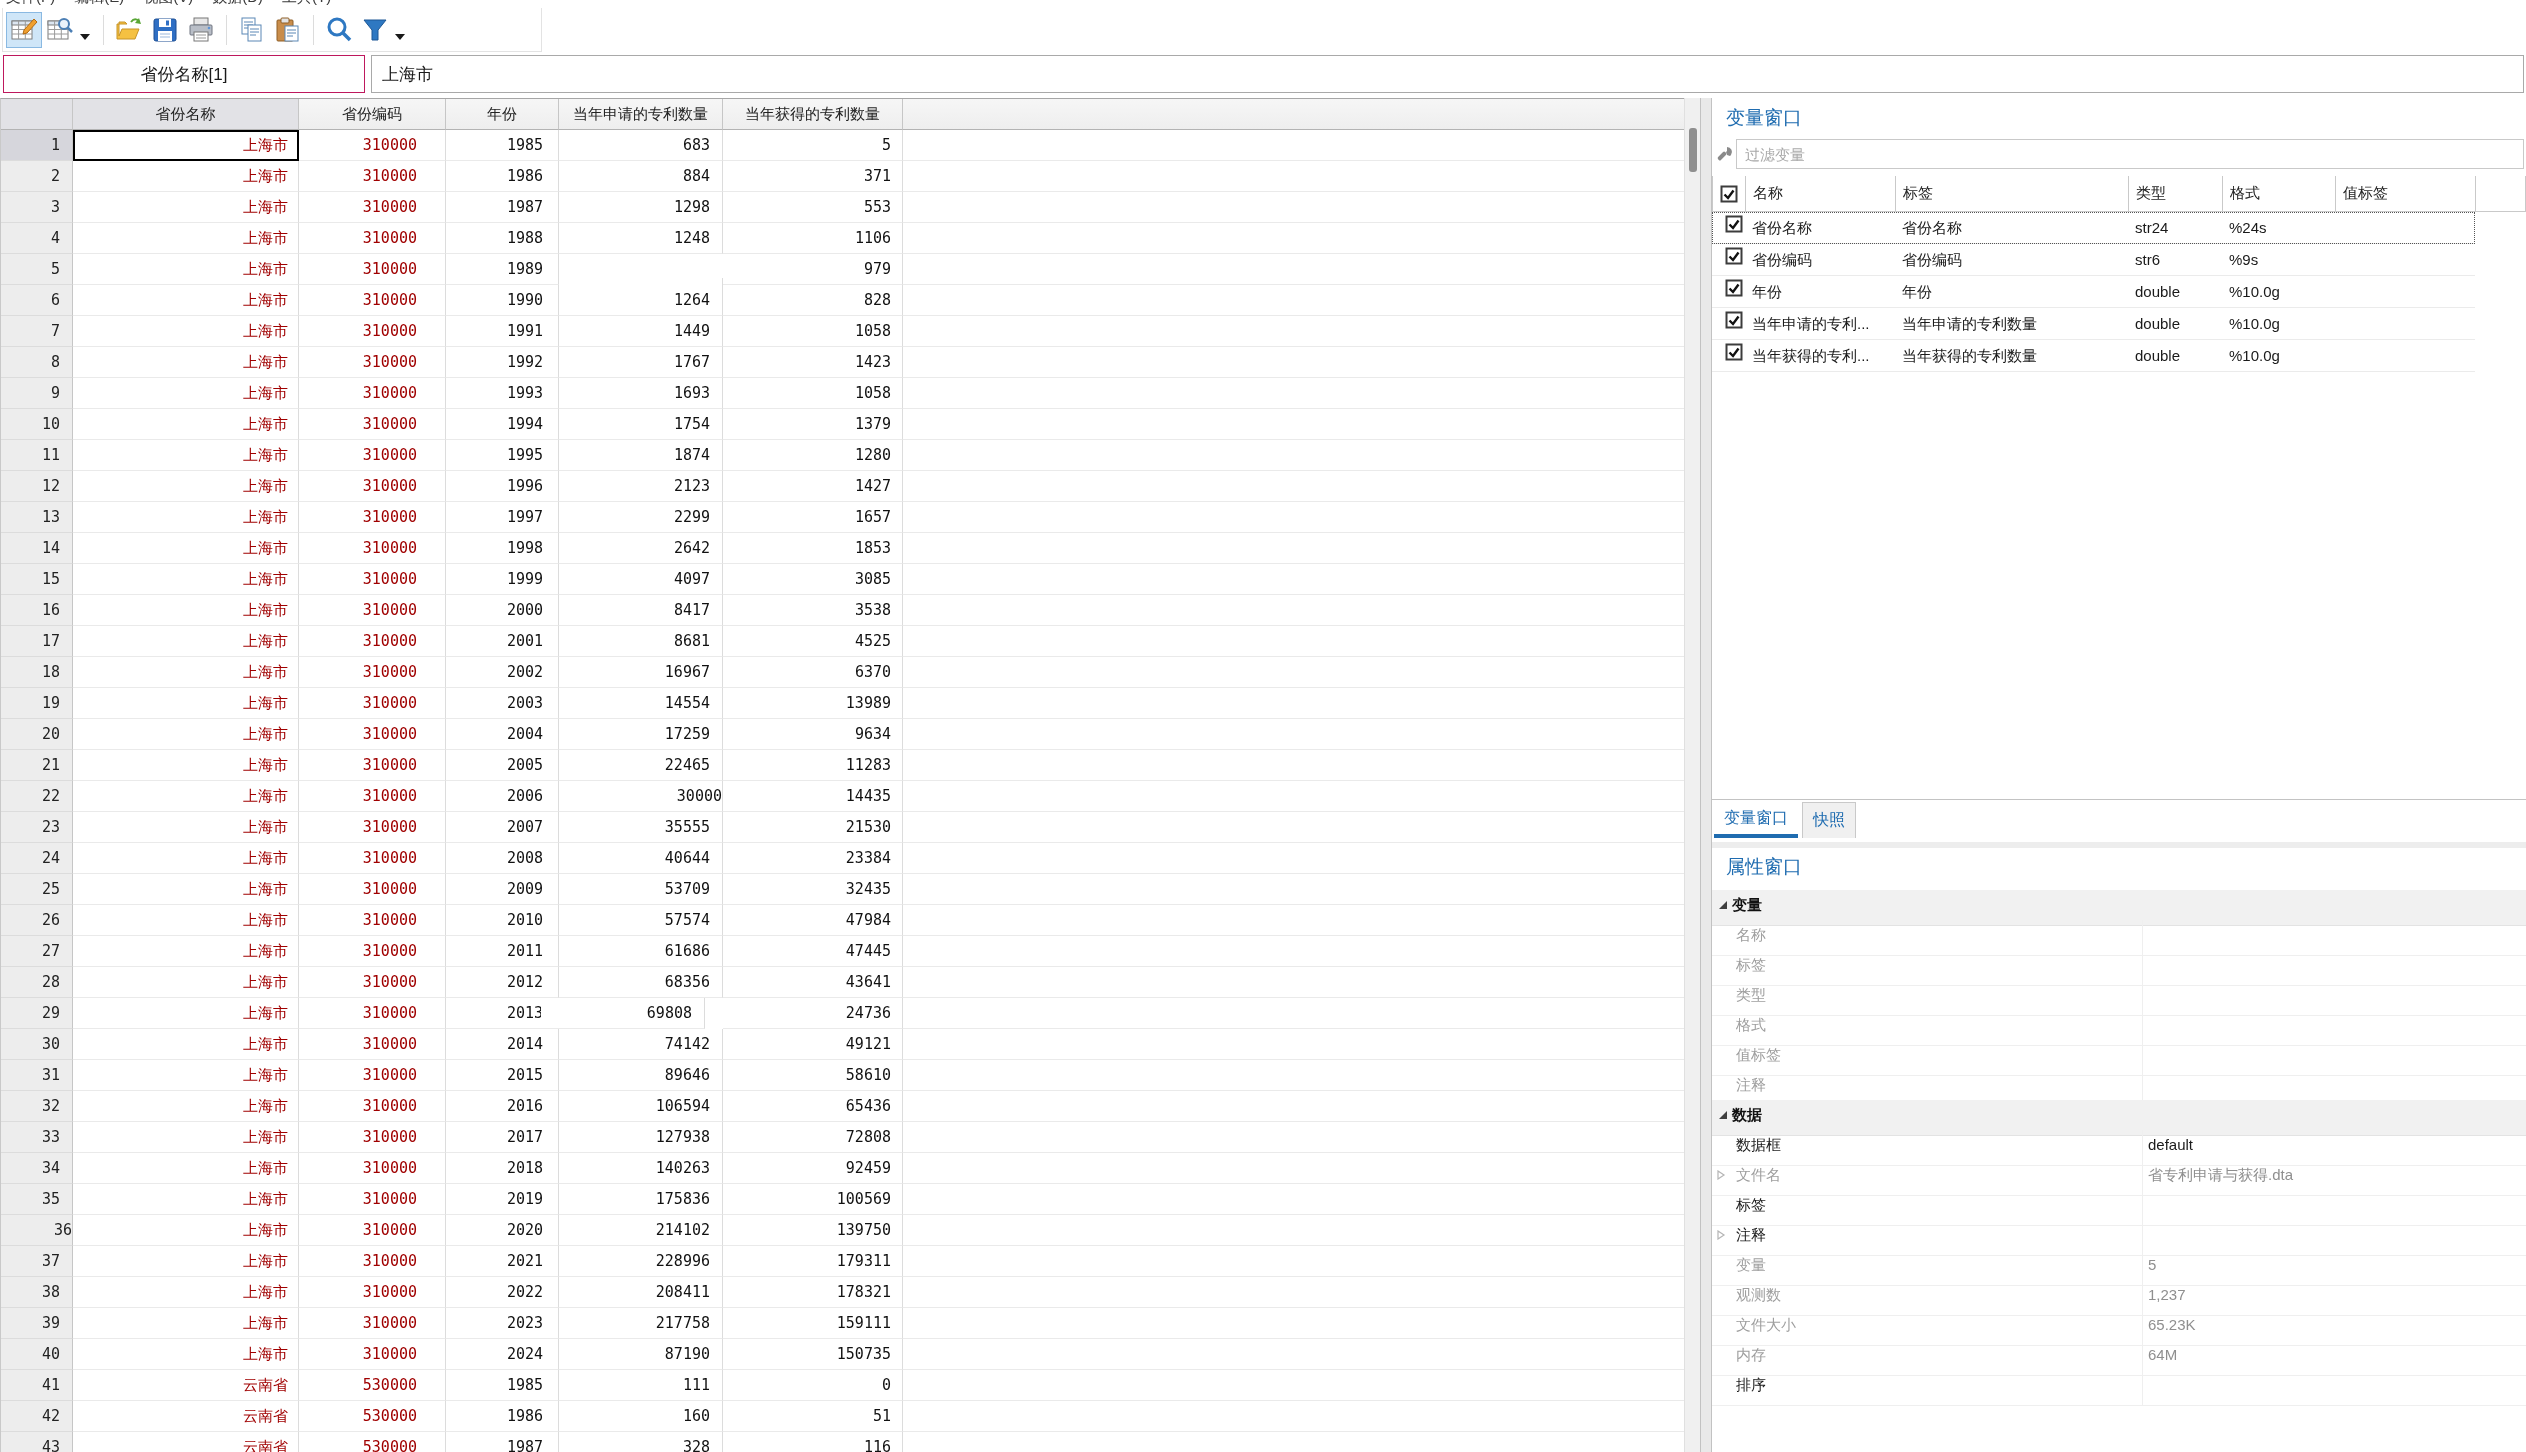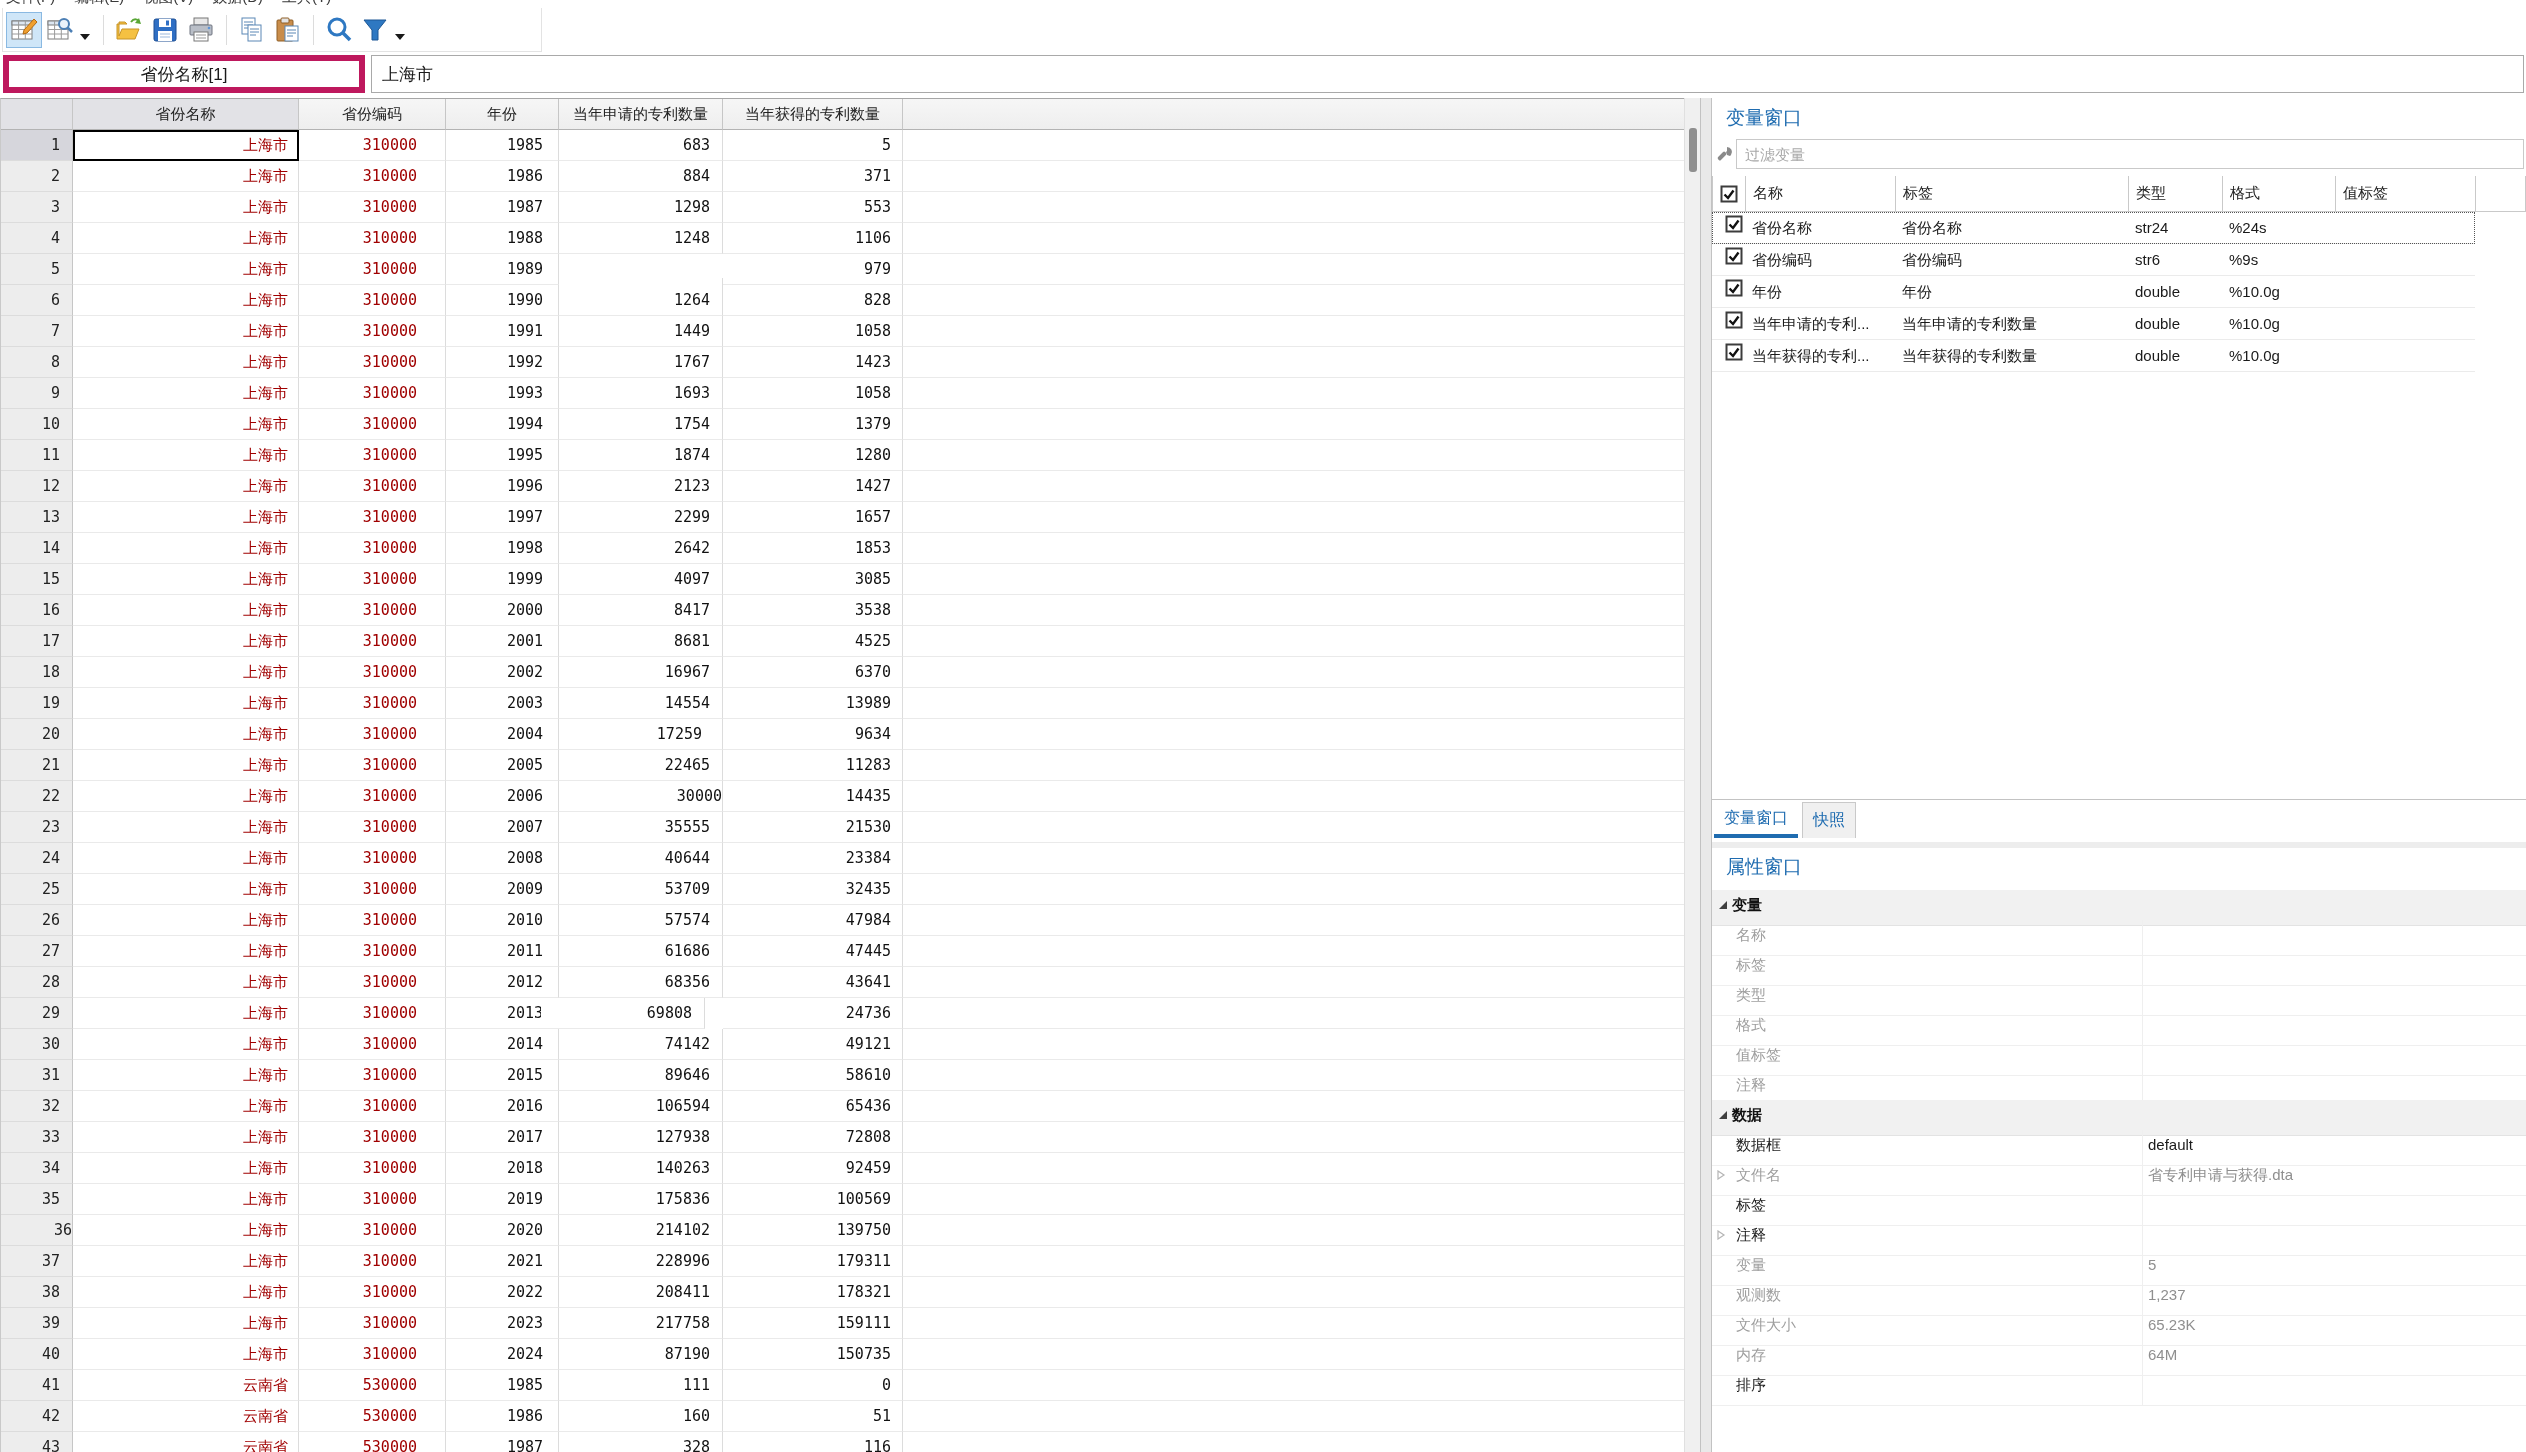--- a/index.html
+++ b/index.html
@@ -16,21 +16,21 @@
   
   .toolbar { position:absolute; top:8px; left:2px; width:540px; height:44px;
     display:flex; align-items:center; padding-left:3px;
     border:1px solid #e3e3e3; border-top:none; background:#fff; }
   .tbtn { width:36px; height:36px; display:flex; align-items:center; justify-content:center; border:1px solid transparent; }
   .tbtn.selected { background:#cfe6f8; border-color:#8ab9e2; }
   .tsep { width:1px; height:30px; background:#dcdcdc; margin:0 7px; }
   .tdrop { width:0; height:0; border-left:5px solid transparent; border-right:5px solid transparent; border-top:6px solid #1a1a1a; margin:14px 6px 0 2px; }
   
   .fxbar { position:absolute; top:52px; left:0; right:0; height:46px; background:#fff; }
-  .fx-ref { position:absolute; left:3px; top:3px; width:362px; height:38px; border:6px solid #be185d; background:#fff;
+  .fx-ref { position:absolute; left:3px; top:3px; width:362px; height:38px; border:1px solid #be185d; background:#fff;
     font-size:17px; display:flex; align-items:center; justify-content:center; }
   .fx-val { position:absolute; left:371px; top:3px; right:2px; height:38px; border:1px solid #a9a9a9; background:#fff;
     font-size:17px; display:flex; align-items:center; padding-left:10px; }
   
   .grid { position:absolute; left:0; top:98px; width:1684px; height:1354px; overflow:hidden;
     background:#fff; border-top:1px solid #a6a6a6; border-left:1px solid #c9c9c9;
     font-family:"DejaVu Sans Mono","Liberation Mono",monospace; font-size:15px; }
   .gh { position:absolute; top:0; height:31px; background:linear-gradient(#f6f6f6,#eeeeee);
     border-right:1px solid #c6c6c6; border-bottom:1px solid #b3b3b3;
     display:flex; align-items:center; justify-content:center;
@@ -365,21 +365,21 @@
         <div class="gc" style="left: 445px; width: 113px; padding-right: 15px;">2003</div>
         <div class="gc" style="left: 558px; width: 164px; padding-right: 12px;">14554</div>
         <div class="gc" style="left: 722px; width: 180px; padding-right: 11px;">13989</div>
         <div class="gc filler" style="left: 902px; width: 781px;"></div>
       </div>
       <div class="grow" style="top: 620px;">
         <div class="gc rowhdr" style="left: 0px; width: 72px; padding-right: 12px;">20</div>
         <div class="gc red" style="left: 72px; width: 226px; padding-right: 10px;">上海市</div>
         <div class="gc red" style="left: 298px; width: 147px; padding-right: 28px;">310000</div>
         <div class="gc" style="left: 445px; width: 113px; padding-right: 15px;">2004</div>
-        <div class="gc" style="left: 558px; width: 164px; padding-right: 20px;">17259</div>
+        <div class="gc" style="left: 558px; width: 164px; padding-right: 12px;">17259</div>
         <div class="gc" style="left: 722px; width: 180px; padding-right: 11px;">9634</div>
         <div class="gc filler" style="left: 902px; width: 781px;"></div>
       </div>
       <div class="grow" style="top: 651px;">
         <div class="gc rowhdr" style="left: 0px; width: 72px; padding-right: 12px;">21</div>
         <div class="gc red" style="left: 72px; width: 226px; padding-right: 10px;">上海市</div>
         <div class="gc red" style="left: 298px; width: 147px; padding-right: 28px;">310000</div>
         <div class="gc" style="left: 445px; width: 113px; padding-right: 15px;">2005</div>
         <div class="gc" style="left: 558px; width: 164px; padding-right: 12px;">22465</div>
         <div class="gc" style="left: 722px; width: 180px; padding-right: 11px;">11283</div>

